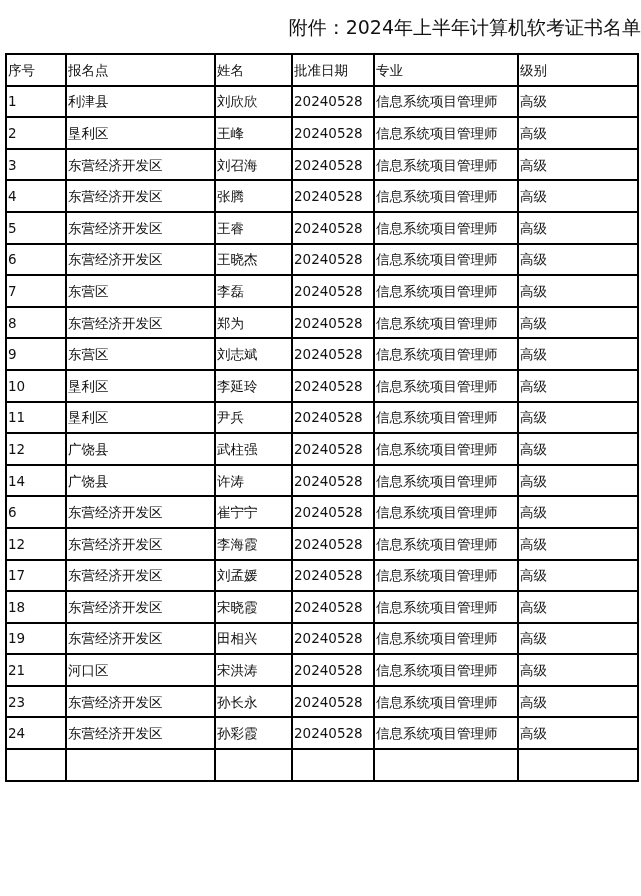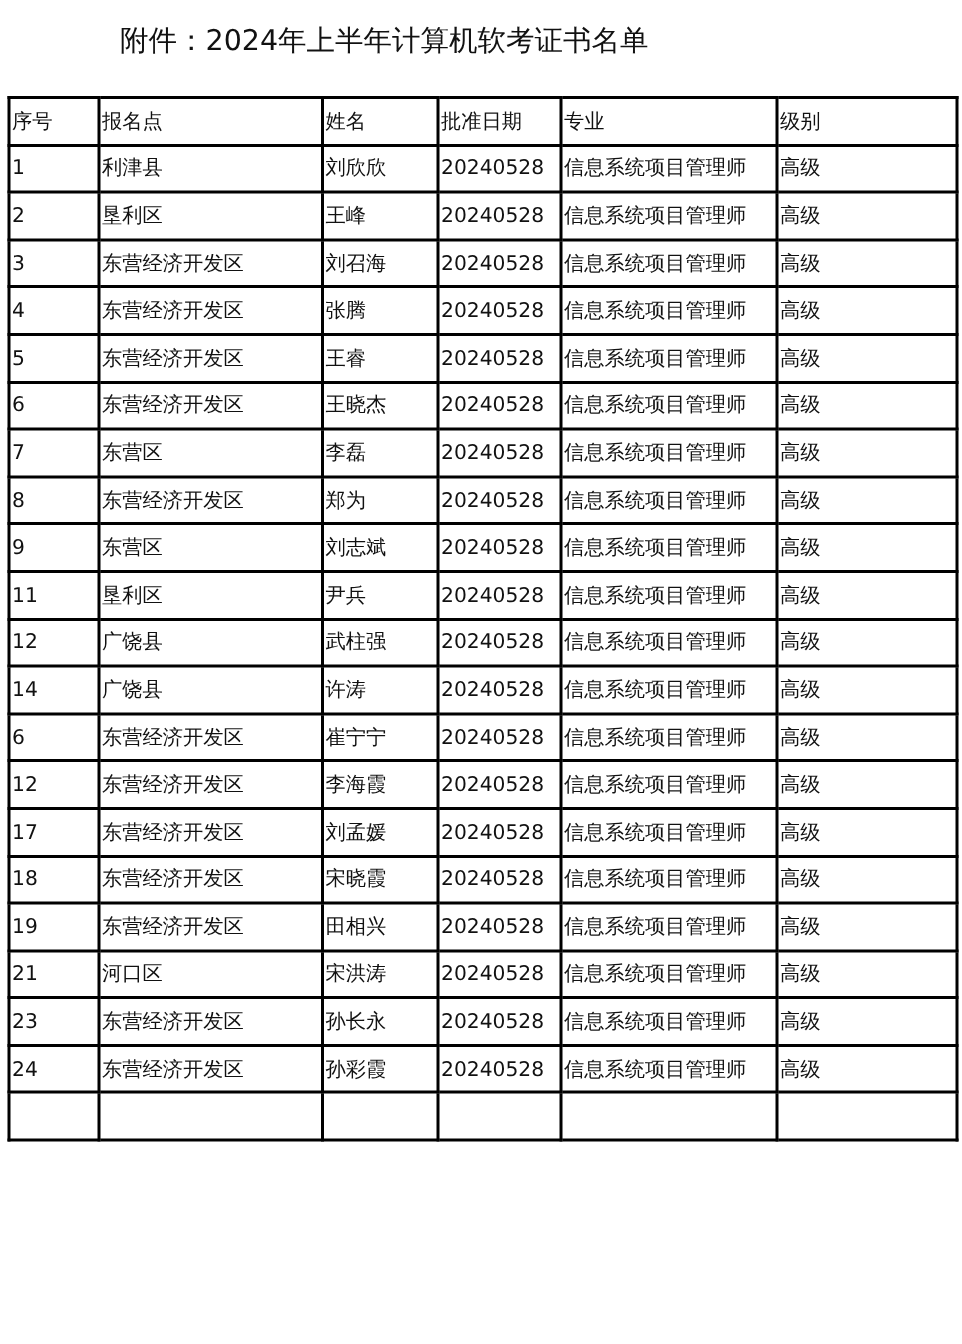--- a/index.html
+++ b/index.html
@@ -10,32 +10,32 @@
     height: 896px;
     overflow: hidden;
     font-family: "DejaVu Sans", "Liberation Sans", sans-serif;
     color: #000;
   }
   .title {
     position: absolute;
     left: 0;
     top: 13px;
     width: 641px;
-    text-align: left;
-    padding-left: 80px;
+    text-align: right;
+    padding-left: 116px;
     box-sizing: border-box;
     font-size: 19px;
     line-height: 28px;
     letter-spacing: 0px;
     color: #111;
   }
   table.roster {
     position: absolute;
     left: 5px;
-    top: 64px;
+    top: 53px;
     border-collapse: collapse;
     table-layout: fixed;
     width: 632px;
   }
   table.roster td {
     border: 2px solid #000;
     height: 29.6px;
     padding: 0 0 0 1px;
     font-size: 13.5px;
     line-height: 16px;
@@ -143,20 +143,28 @@
       </tr>
       <tr>
         <td>9</td>
         <td>东营区</td>
         <td>刘志斌</td>
         <td>20240528</td>
         <td>信息系统项目管理师</td>
         <td>高级</td>
       </tr>
       <tr>
+        <td>10</td>
+        <td>垦利区</td>
+        <td>李延玲</td>
+        <td>20240528</td>
+        <td>信息系统项目管理师</td>
+        <td>高级</td>
+      </tr>
+      <tr>
         <td>11</td>
         <td>垦利区</td>
         <td>尹兵</td>
         <td>20240528</td>
         <td>信息系统项目管理师</td>
         <td>高级</td>
       </tr>
       <tr>
         <td>12</td>
         <td>广饶县</td>

